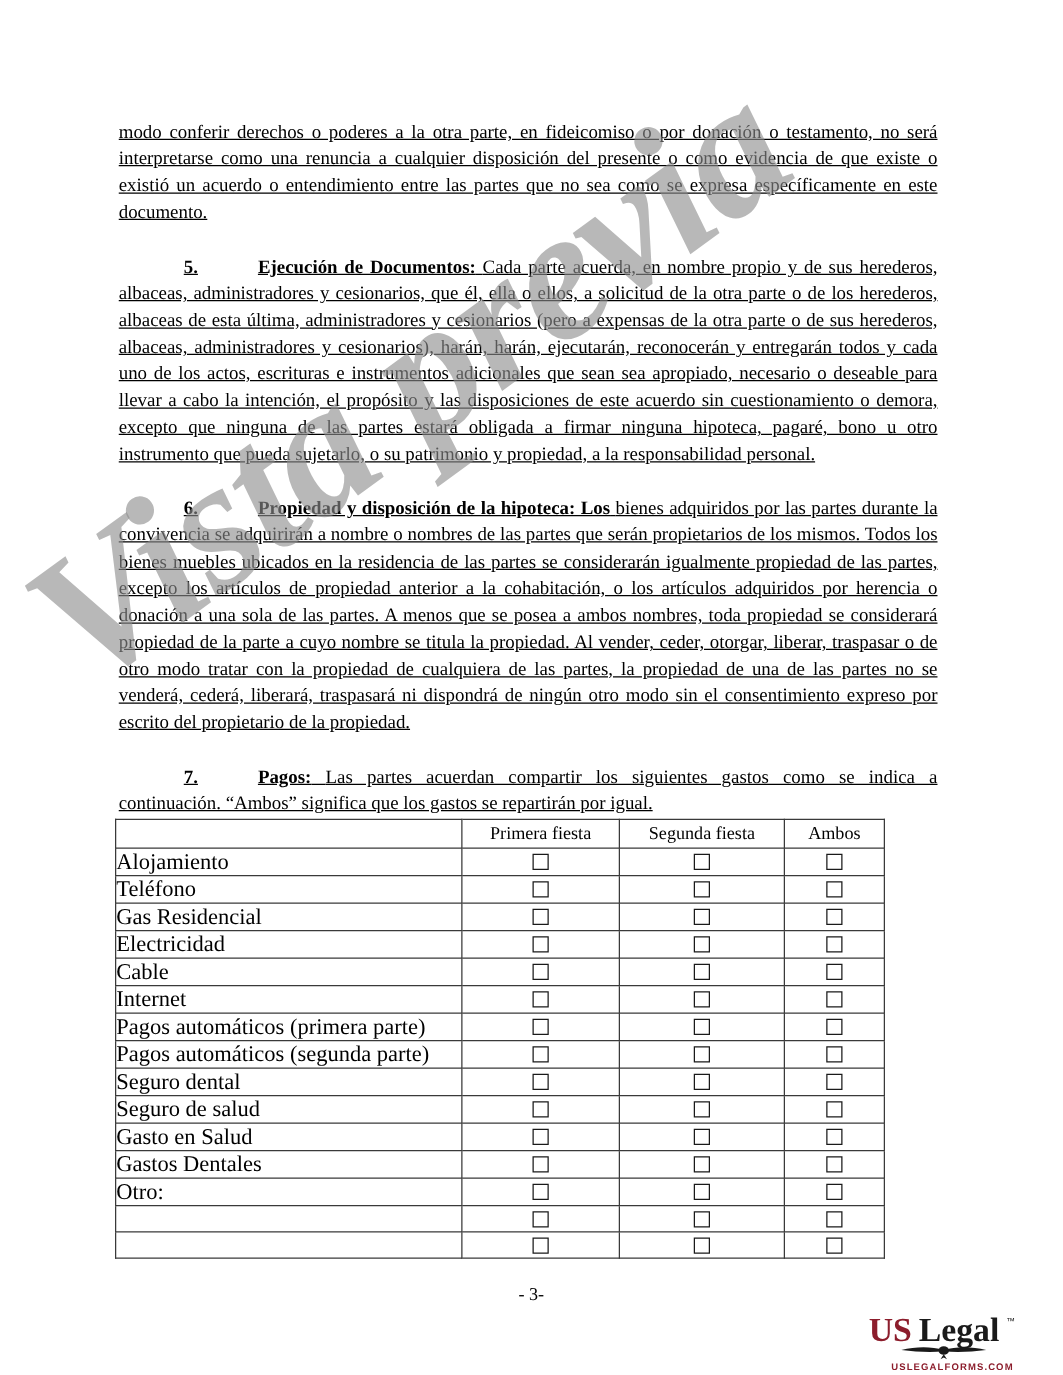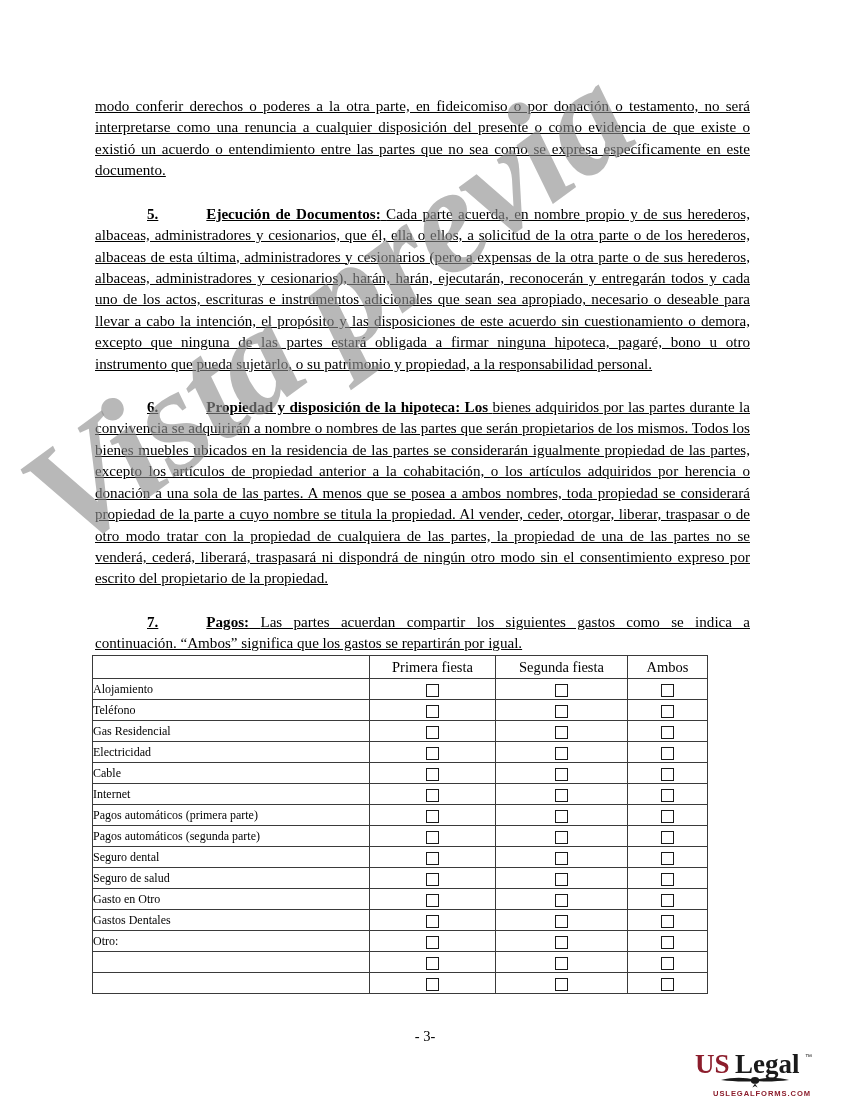--- a/index.html
+++ b/index.html
@@ -104,21 +104,21 @@
     vertical-align: middle;
   }
   table.expenses th {
     font-size: 14.5px;
     font-weight: normal;
     text-align: center;
     height: 22px;
     font-family: "Liberation Serif", "DejaVu Serif", serif;
   }
   td.label-cell {
-    font-size: 12px;
+    font-size: 18px;
     text-align: left;
     padding-left: 6px;
     white-space: nowrap;
     overflow: hidden;
     margin-left: 24px;
   }
   td.box-cell {
     text-align: center;
   }
   .cbox {
@@ -254,21 +254,21 @@
             <td class="box-cell"><span class="cbox"></span></td>
             <td class="box-cell"><span class="cbox"></span></td>
           </tr>
           <tr>
             <td class="label-cell">Seguro de salud</td>
             <td class="box-cell"><span class="cbox"></span></td>
             <td class="box-cell"><span class="cbox"></span></td>
             <td class="box-cell"><span class="cbox"></span></td>
           </tr>
           <tr>
-            <td class="label-cell">Gasto en Otro</td>
+            <td class="label-cell">Gasto en Salud</td>
             <td class="box-cell"><span class="cbox"></span></td>
             <td class="box-cell"><span class="cbox"></span></td>
             <td class="box-cell"><span class="cbox"></span></td>
           </tr>
           <tr>
             <td class="label-cell">Gastos Dentales</td>
             <td class="box-cell"><span class="cbox"></span></td>
             <td class="box-cell"><span class="cbox"></span></td>
             <td class="box-cell"><span class="cbox"></span></td>
           </tr>

